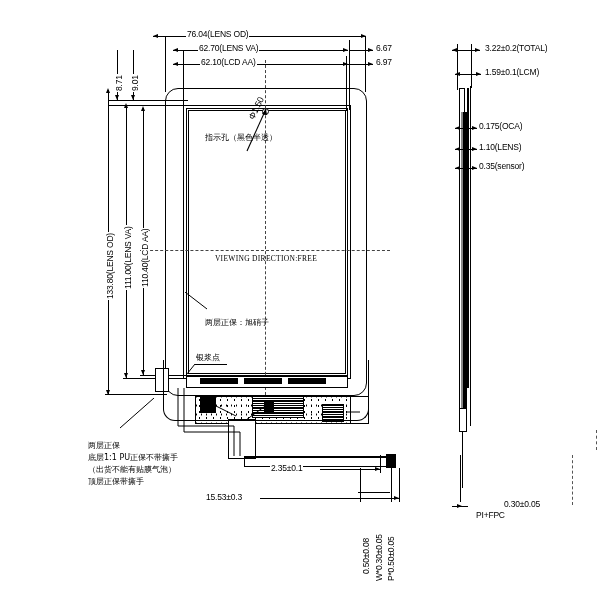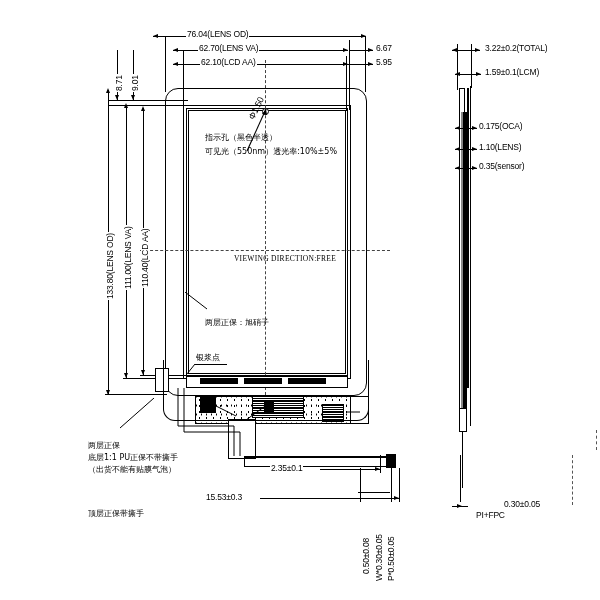--- a/index.html
+++ b/index.html
@@ -83,21 +83,21 @@
   <div class="ln vl" style="left:365px;top:36px;height:56px;"></div>
   <div class="ln vl" style="left:183px;top:50px;height:58px;"></div>
   <div class="ln vl" style="left:349px;top:40px;height:70px;"></div>
   <div class="ln vl" style="left:346px;top:56px;height:55px;"></div>
 
   <div class="ln hl" style="left:349px;top:50px;width:24px;"></div>
   <div class="arr arrR" style="left:368px;top:47.5px;"></div>
   <div class="dimtxt" style="left:375px;top:44px;">6.67</div>
   <div class="ln hl" style="left:346px;top:64px;width:27px;"></div>
   <div class="arr arrR" style="left:368px;top:61.5px;"></div>
-  <div class="dimtxt" style="left:375px;top:58px;">5.95</div>
+  <div class="dimtxt" style="left:375px;top:58px;">6.97</div>
 
   <div class="ln vl" style="left:117px;top:50px;height:50px;"></div>
   <div class="arr arrD" style="left:114.5px;top:95px;"></div>
   <div class="dimtxt v" style="left:115px;top:92px;">8.71</div>
   <div class="ln vl" style="left:133px;top:50px;height:50px;"></div>
   <div class="arr arrD" style="left:130.5px;top:95px;"></div>
   <div class="dimtxt v" style="left:131px;top:92px;">9.01</div>
 
   <div class="ln hl" style="left:108px;top:100px;width:80px;"></div>
   <div class="ln hl" style="left:108px;top:105px;width:78px;"></div>
@@ -122,42 +122,41 @@
   <div class="ln hl" style="left:105px;top:394px;width:62px;"></div>
 
   <div style="position:absolute;left:262px;top:108px;width:5px;height:5px;border:1px solid #000;border-radius:50%;background:#fff;"></div>
   <svg style="position:absolute;left:240px;top:105px;width:40px;height:50px;" viewBox="0 0 40 50">
     <line x1="26" y1="4" x2="7" y2="46" stroke="#000" stroke-width="1.1"></line>
     <polygon points="26,4 22,9 27,10" fill="#000"></polygon>
   </svg>
   <div class="dimtxt" style="left:247px;top:118px;transform-origin:0 0;transform:rotate(-64deg);background:transparent;font-size:9px;">Φ1.50</div>
 
   <div class="cn" style="left:205px;top:132px;">指示孔（黑色半透）</div>
-  <div class="cn" style="left:205px;top:146px;">可见光（550nm）透光率:10%±5%</div>
-
-  <div class="panelTxt" style="left:186px;top:254px;width:160px;font-size:7.5px;letter-spacing:0.3px;padding-left:19px;">VIEWING  DIRECTION:FREE</div>
+
+  <div class="panelTxt" style="left:186px;top:254px;width:160px;font-size:7.5px;letter-spacing:0.3px;">VIEWING  DIRECTION:FREE</div>
 
   <svg style="position:absolute;left:185px;top:292px;width:24px;height:20px;" viewBox="0 0 24 20">
     <line x1="0" y1="0" x2="22" y2="17" stroke="#000" stroke-width="1"></line>
   </svg>
   <div class="cn" style="left:205px;top:317px;">两层正保：旭硝子</div>
 
   <div class="cn" style="left:196px;top:352px;">银浆点</div>
   <div class="ln hl" style="left:195px;top:364px;width:32px;"></div>
   <svg style="position:absolute;left:186px;top:362px;width:14px;height:14px;" viewBox="0 0 14 14">
     <line x1="9" y1="2" x2="1" y2="12" stroke="#000" stroke-width="1"></line>
   </svg>
 
   <svg style="position:absolute;left:118px;top:398px;width:40px;height:32px;" viewBox="0 0 40 32">
     <line x1="36" y1="0" x2="2" y2="30" stroke="#000" stroke-width="1"></line>
   </svg>
   <div class="cn" style="left:88px;top:440px;">两层正保</div>
   <div class="cn" style="left:88px;top:452px;">底层1:1 PU正保不带撕手</div>
   <div class="cn" style="left:88px;top:464px;">（出货不能有贴膜气泡）</div>
-  <div class="cn" style="left:88px;top:476px;margin-top:32px;">顶层正保带撕手</div>
+  <div class="cn" style="left:88px;top:476px;">顶层正保带撕手</div>
 
   <div class="box" style="left:186px;top:376px;width:160px;height:10px;"></div>
   <div class="blk" style="left:200px;top:378px;width:38px;height:6px;"></div>
   <div class="blk" style="left:244px;top:378px;width:38px;height:6px;"></div>
   <div class="blk" style="left:288px;top:378px;width:38px;height:6px;"></div>
 
   <div class="box" style="left:155px;top:368px;width:12px;height:22px;"></div>
 
   <div class="spk" style="left:195px;top:396px;width:165px;height:26px;"></div>
 

